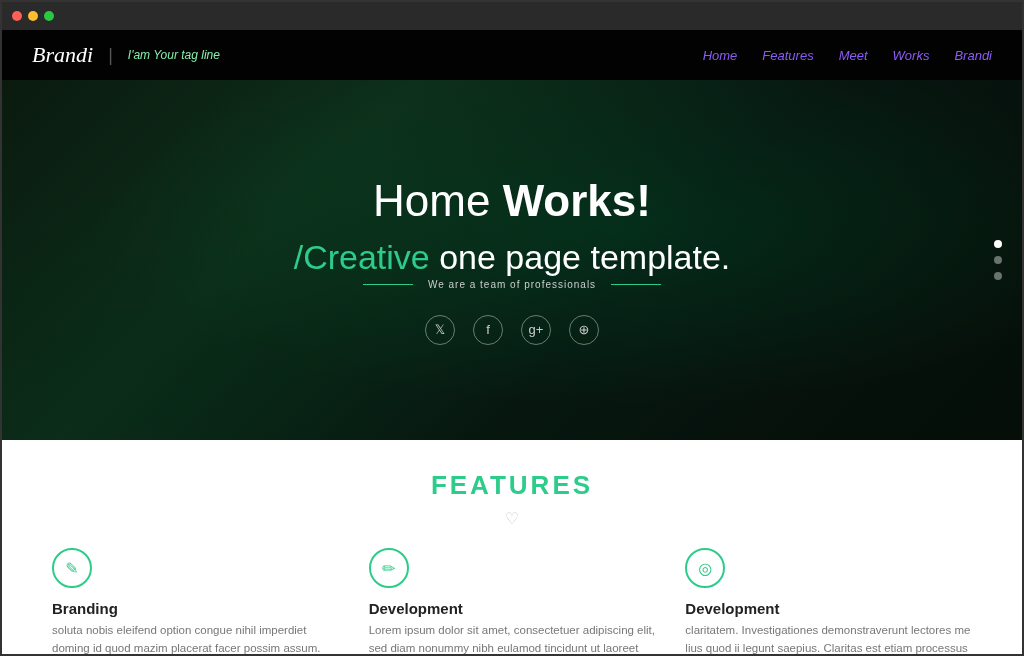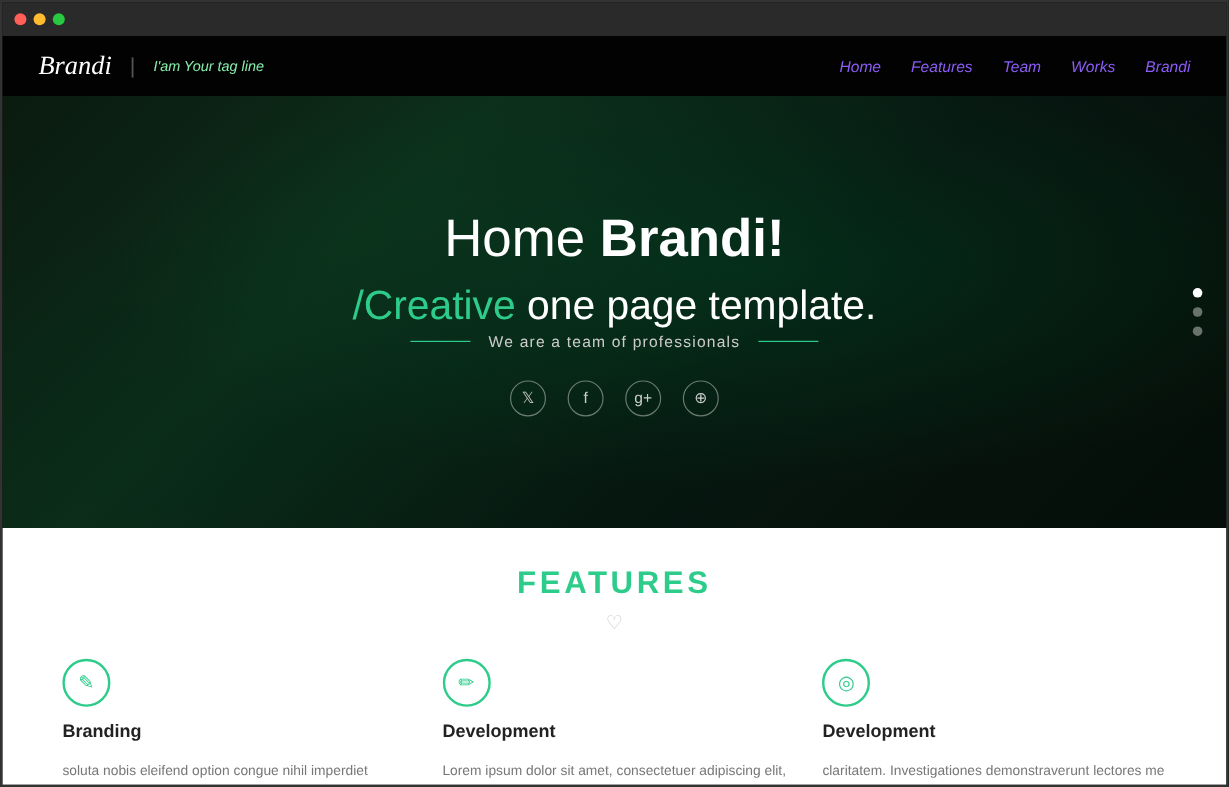--- a/index.html
+++ b/index.html
@@ -173,21 +173,21 @@
       gap: 15px;
       margin-bottom: 25px;
     }
     .hero-line {
       width: 50px;
       height: 1px;
       background: #2ecc8a;
     }
     .hero-tagline {
       color: #ccc;
-      font-size: 13px;
+      font-size: 10px;
       letter-spacing: 1px;
     }
 
     .hero-social {
       display: flex;
       gap: 18px;
       justify-content: center;
     }
     .social-icon {
       width: 30px;
@@ -250,21 +250,21 @@
     }
     .feature-icon {
       color: #2ecc8a;
       font-size: 16px;
     }
 
     .feature-name {
       font-size: 15px;
       font-weight: 700;
       color: #222;
-      margin-bottom: 16px;
+      margin-bottom: 4px;
     }
 
     .feature-desc {
       font-size: 11.5px;
       color: #777;
       line-height: 1.6;
     }
   </style>
 </head>
 <body>
@@ -281,37 +281,37 @@
 
     <nav class="navbar">
       <div class="navbar-left">
         <span class="brand-logo">Brandi</span>
         <span class="brand-divider">|</span>
         <span class="brand-tagline">I'am Your tag line</span>
       </div>
       <div class="navbar-right">
         <span class="nav-link">Home</span>
         <span class="nav-link">Features</span>
-        <span class="nav-link">Team</span>
+        <span class="nav-link">Meet</span>
         <span class="nav-link">Works</span>
         <span class="nav-link">Brandi</span>
       </div>
     </nav>
 
     <section class="hero">
 
       <div class="hero-dots">
         <div class="hero-dot active"></div>
         <div class="hero-dot"></div>
         <div class="hero-dot"></div>
       </div>
 
       <div class="hero-content">
         <h1 class="hero-title">
-          <span>Home </span><strong>Brandi!</strong>
+          <span>Home </span><strong>Works!</strong>
         </h1>
         <h2 class="hero-subtitle">
           <span class="accent">/Creative</span><span> one page template.</span>
         </h2>
         <div class="hero-tagline-wrap">
           <div class="hero-line"></div>
           <span class="hero-tagline">We are a team of professionals</span>
           <div class="hero-line"></div>
         </div>
         <div class="hero-social">

